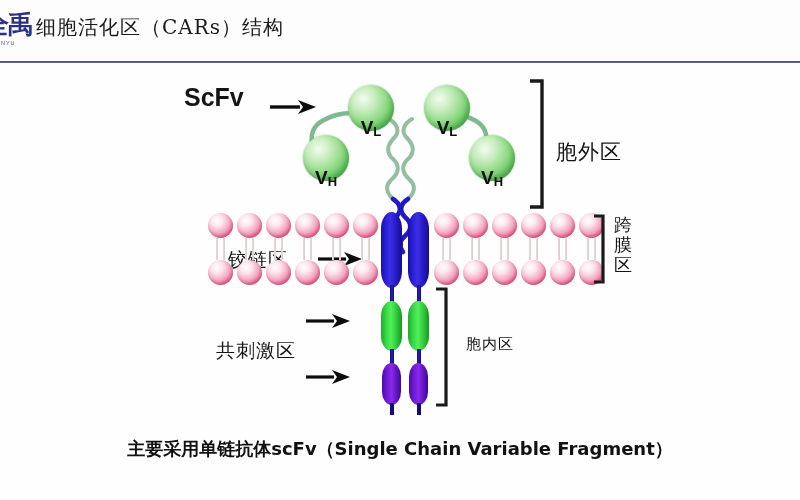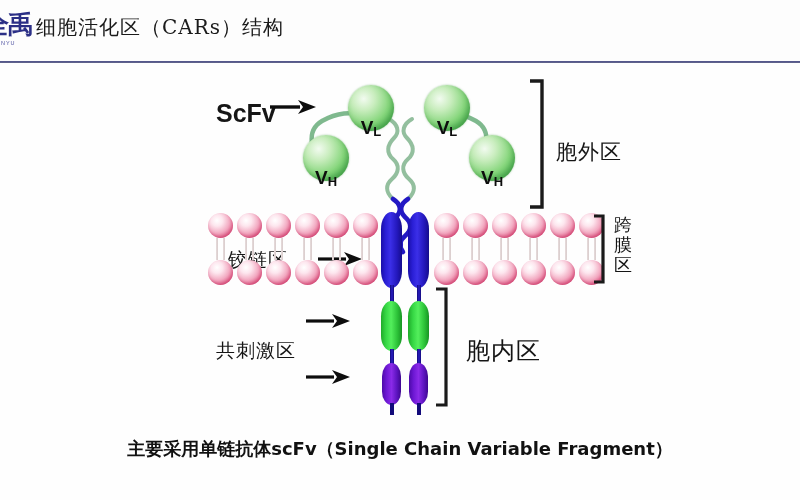--- a/index.html
+++ b/index.html
@@ -140,21 +140,21 @@
       <div id="logo-mark">全禹</div>
       <div id="logo-sub">QUANYU</div>
     </div>
 
     <div id="header-title">细胞活化区（CARs）结构</div>
     <div id="header-rule"></div>
   </div>
 
   <div id="diagram">
 
-    <div class="lbl lbl-en" style="left:184px; top:36px;margin-left:32px;">ScFv</div>
+    <div class="lbl lbl-en" style="left:184px; top:20px;">ScFv</div>
     <div class="arrow" style="left:270px; top:36px;">
       <svg width="46" height="16" viewBox="0 0 46 16">
         <path d="M0 8 L30 8" stroke="#0d0d0d" stroke-width="3.4"></path>
         <path d="M28 1 L46 8 L28 15 L33 8 Z" fill="#0d0d0d"></path>
       </svg>
     </div>
 
     <div class="lbl lbl-cn" style="left:228px; top:184px;">铰链区</div>
     <div class="arrow" style="left:318px; top:188px;">
       <svg width="44" height="16" viewBox="0 0 44 16">
@@ -290,19 +290,19 @@
       <div>跨</div>
       <div>膜</div>
       <div>区</div>
     </div>
 
     <div class="bracket" style="left:434px; top:224px;">
       <svg width="18" height="120" viewBox="0 0 18 120">
         <path d="M2 2 L12 2 L12 118 L2 118" fill="none" stroke="#1a1a1a" stroke-width="3.2"></path>
       </svg>
     </div>
-    <div class="lbl lbl-cn" style="left:466px; top:272px; font-size:24px;">胞内区</div>
+    <div class="lbl lbl-cn" style="left:466px; top:272px; font-size:15px;">胞内区</div>
 
   </div>
 
   <div id="caption">主要采用单链抗体scFv（Single Chain Variable Fragment）</div>
 
 </div>
 
 </body></html>

